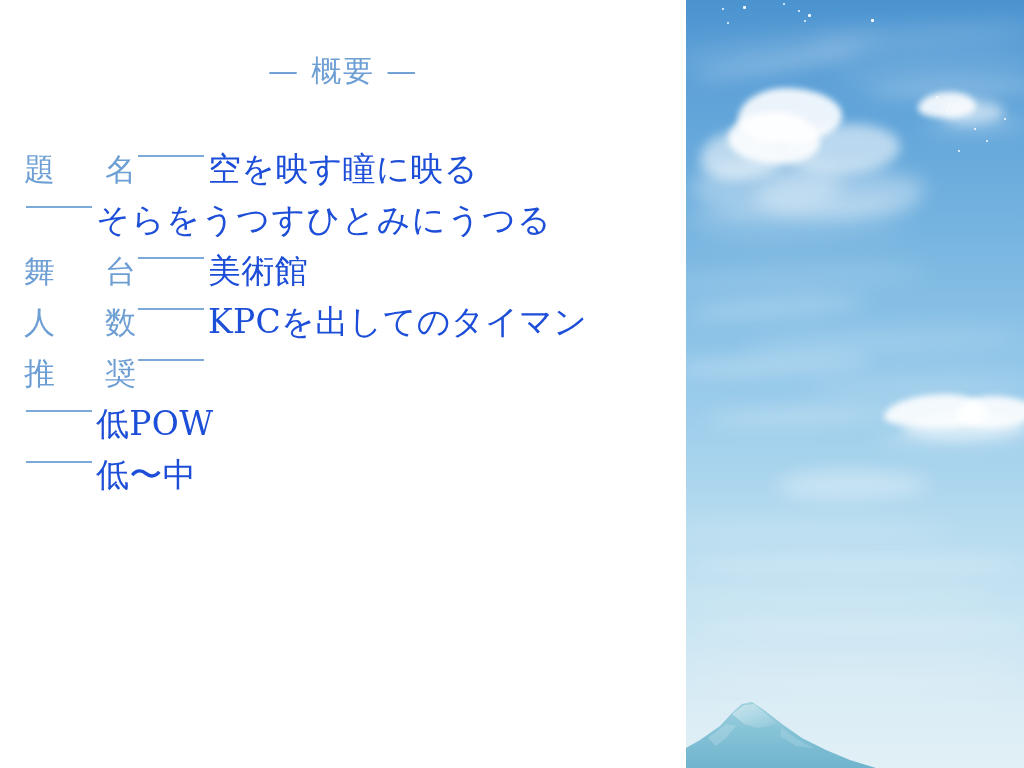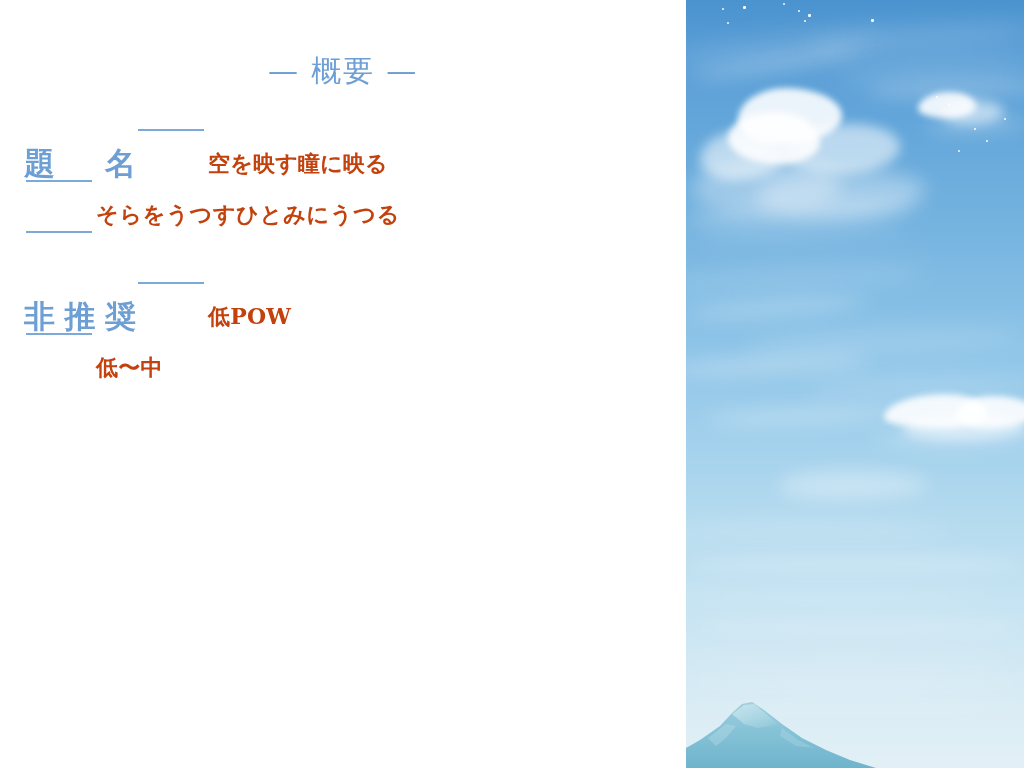--- a/index.html
+++ b/index.html
@@ -50,24 +50,23 @@
 
   #spec-list {
     position: absolute;
     top: 143px;
     left: 24px;
     width: 660px;
   }
 
   .spec-row {
     display: flex;
-    align-items: flex-start;
+    align-items: center;
     height: 51px;
     white-space: nowrap;
-    font-weight: bold;
   }
 
   .spec-label {
     display: inline-block;
     width: 112px;
     font-size: 31px;
     line-height: 40px;
     color: #6e9fd4;
     text-align: justify;
     text-align-last: justify;
@@ -87,23 +86,23 @@
     position: absolute;
     left: 0;
     right: 0;
     bottom: 12px;
     height: 2px;
     background: #7aa9da;
   }
 
   .spec-value {
     display: inline-block;
-    font-size: 22px;
+    font-size: 33px;
     line-height: 40px;
-    color: #c2410c;
+    color: #1d4ed8;
     letter-spacing: 0.01em;
     font-family: "DejaVu Serif", "Liberation Serif", serif;
   }
   .spec-value.kana {
     letter-spacing: 0.04em;
   }
 
   
   #sky-pane {
     position: absolute;
@@ -200,29 +199,39 @@
         <span class="spec-value">空を映す瞳に映る</span>
       </div>
 
       <div class="spec-row">
         <span class="spec-dash"></span>
         <span class="spec-value kana">そらをうつすひとみにうつる</span>
       </div>
 
 
 
-
-
-
-      <div class="spec-row">
-        <span class="spec-dash"></span>
-      </div>
-
-      <div class="spec-row">
-        <span class="spec-label">非推奨</span>
+      <div class="spec-row">
+        <span class="spec-label">舞台</span>
+        <span class="spec-dash"></span>
+        <span class="spec-value">美術館</span>
+      </div>
+
+      <div class="spec-row">
+        <span class="spec-label">人数</span>
+        <span class="spec-dash"></span>
+        <span class="spec-value">KPCを出してのタイマン</span>
+      </div>
+
+
+      <div class="spec-row">
+        <span class="spec-label">推奨</span>
+        <span class="spec-dash"></span>
+      </div>
+
+      <div class="spec-row">
         <span class="spec-dash"></span>
         <span class="spec-value">低POW</span>
       </div>
 
       <div class="spec-row">
         <span class="spec-dash"></span>
         <span class="spec-value">低〜中</span>
       </div>
 
 

